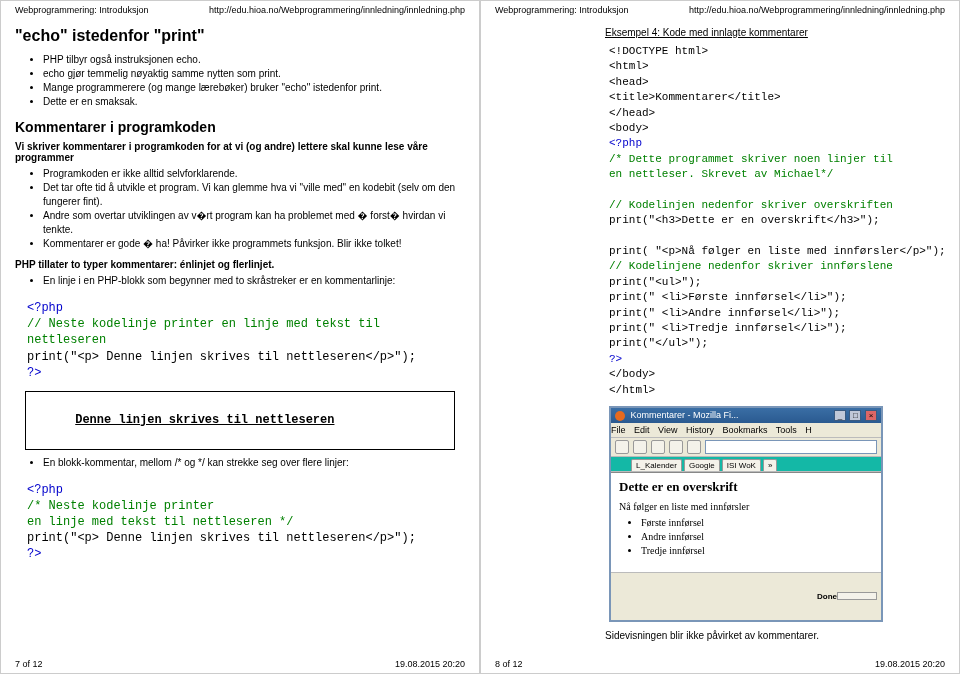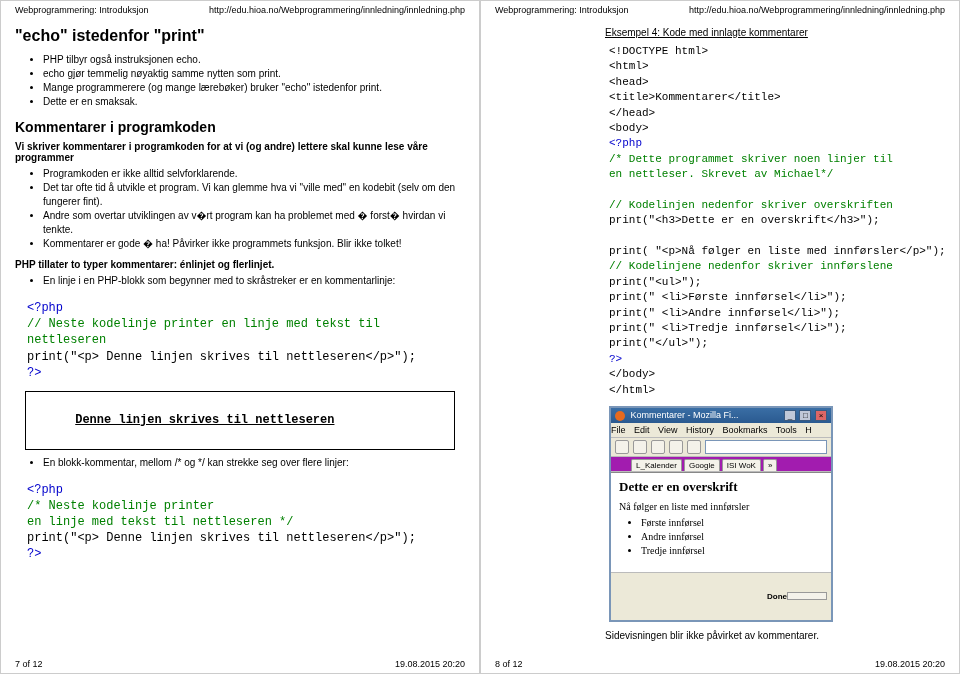--- a/index.html
+++ b/index.html
@@ -99,21 +99,21 @@
     margin-left: 4px;
   }
   .right-code div { white-space: pre; }
   .plain-text {
     font-size: 10px;
     font-family: Arial, sans-serif;
     margin: 6px 0;
   }
   .browser-window {
     border: 2px solid #7a96b8;
-    width: 224px;
+    width: 274px;
     margin: 8px 0 8px 4px;
     background: #ece9d8;
     font-family: Tahoma, Arial, sans-serif;
     font-size: 9px;
   }
   .browser-titlebar {
     background: linear-gradient(#3a6ea5, #2a5a90);
     color: #fff;
     padding: 2px 4px;
     display: flex;
@@ -153,21 +153,21 @@
     display:inline-block;
     width: 14px; height:14px;
     border:1px solid #999;
     background:#f4f2ea;
     border-radius:2px;
   }
   .tab-row {
     display:flex;
     gap:2px;
     padding: 2px 4px 0 20px;
-    background:#a21caf;
+    background:#14b8a6;
     border-bottom:1px solid #bbb;
     font-size:8px;
   }
   .tab-row span {
     border:1px solid #999;
     border-bottom:none;
     padding:1px 4px;
     background:#f4f2ea;
     border-radius:2px 2px 0 0;
   }

